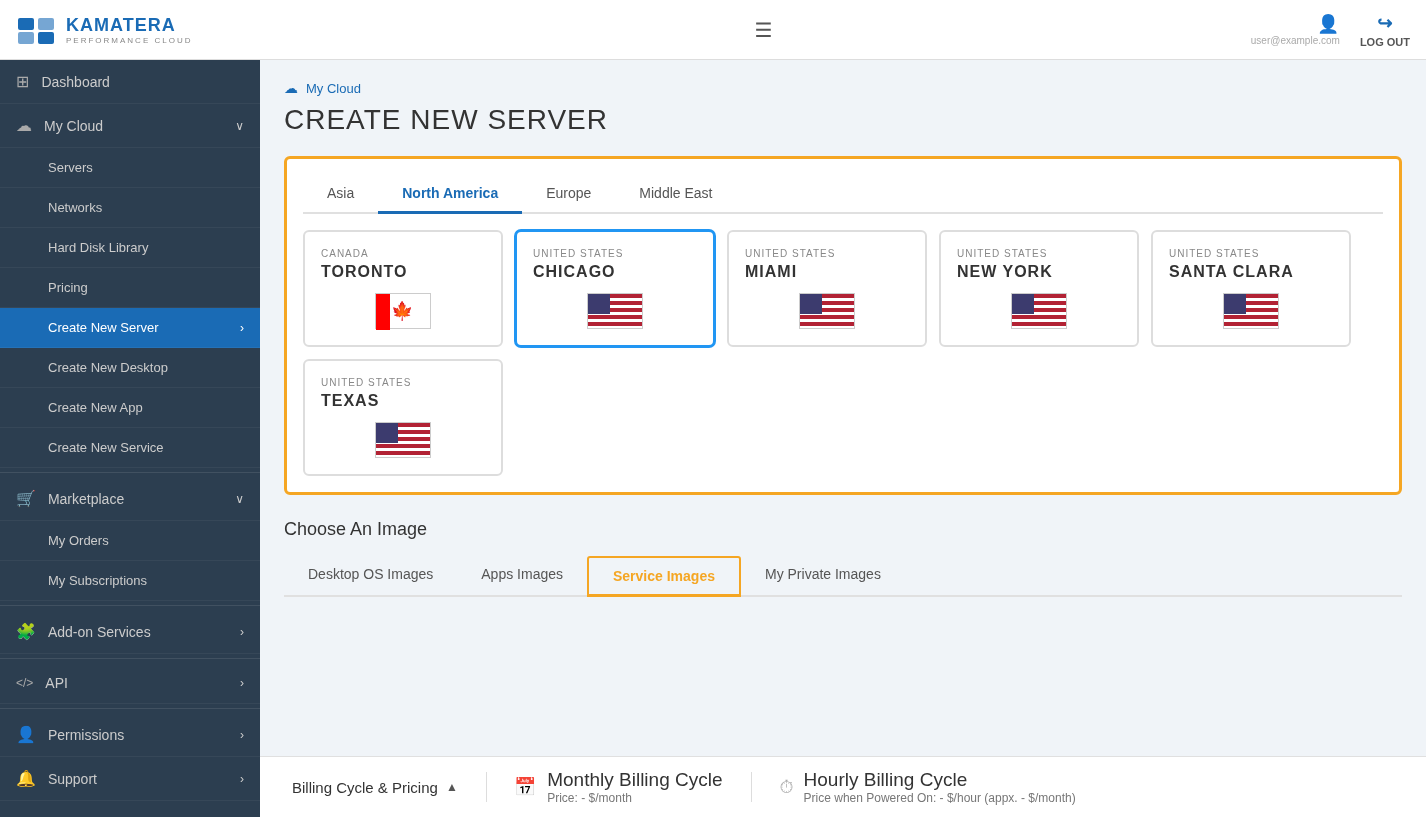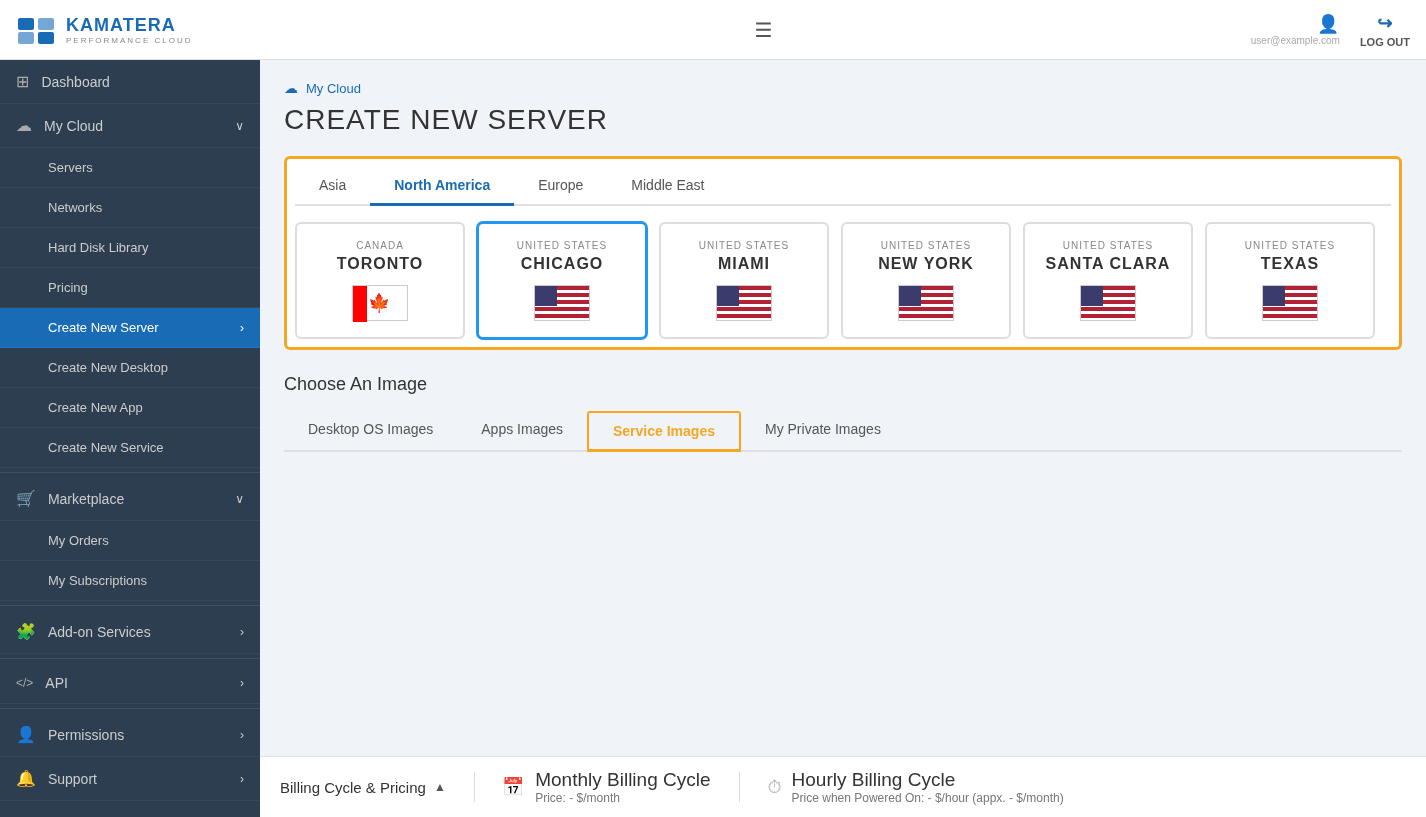--- a/index.html
+++ b/index.html
@@ -134,21 +134,21 @@
       color: #333;
       letter-spacing: 1px;
       margin-bottom: 20px;
     }
 
     
     .region-card {
       border: 3px solid #f5a623;
       border-radius: 6px;
       background: #fff;
-      padding: 8px;
+      padding: 16px;
       margin-bottom: 24px;
     }
     .region-tabs {
       display: flex;
       gap: 0;
       margin-bottom: 16px;
       border-bottom: 2px solid #e0e0e0;
     }
     .region-tab {
       padding: 10px 24px;
@@ -165,22 +165,22 @@
     }
     .location-grid {
       display: flex;
       flex-wrap: wrap;
       gap: 12px;
     }
     .location-card {
       border: 2px solid #ddd;
       border-radius: 6px;
       padding: 16px;
-      width: 170px;
-      text-align: center;
+      width: 200px;
+      text-align: left;
       cursor: pointer;
       background: #fff;
     }
     .location-card.selected { border: 2px solid #2196f3; box-shadow: 0 0 0 1px #2196f3; }
     .location-country {
       font-size: 10px;
       color: #888;
       letter-spacing: 1px;
       text-transform: uppercase;
       margin-bottom: 4px;
@@ -267,21 +267,21 @@
       border-left: 2px solid #f5a623;
       border-right: 2px solid #f5a623;
       border-radius: 3px 3px 0 0;
       font-weight: 600;
     }
 
     
     .billing-bar {
       background: #fff;
       border-top: 1px solid #e0e0e0;
-      padding: 12px 20px;
+      padding: 12px 32px;
       display: flex;
       align-items: center;
       gap: 20px;
       flex-shrink: 0;
     }
     .billing-title {
       font-size: 15px;
       color: #333;
       font-weight: 500;
       display: flex;

